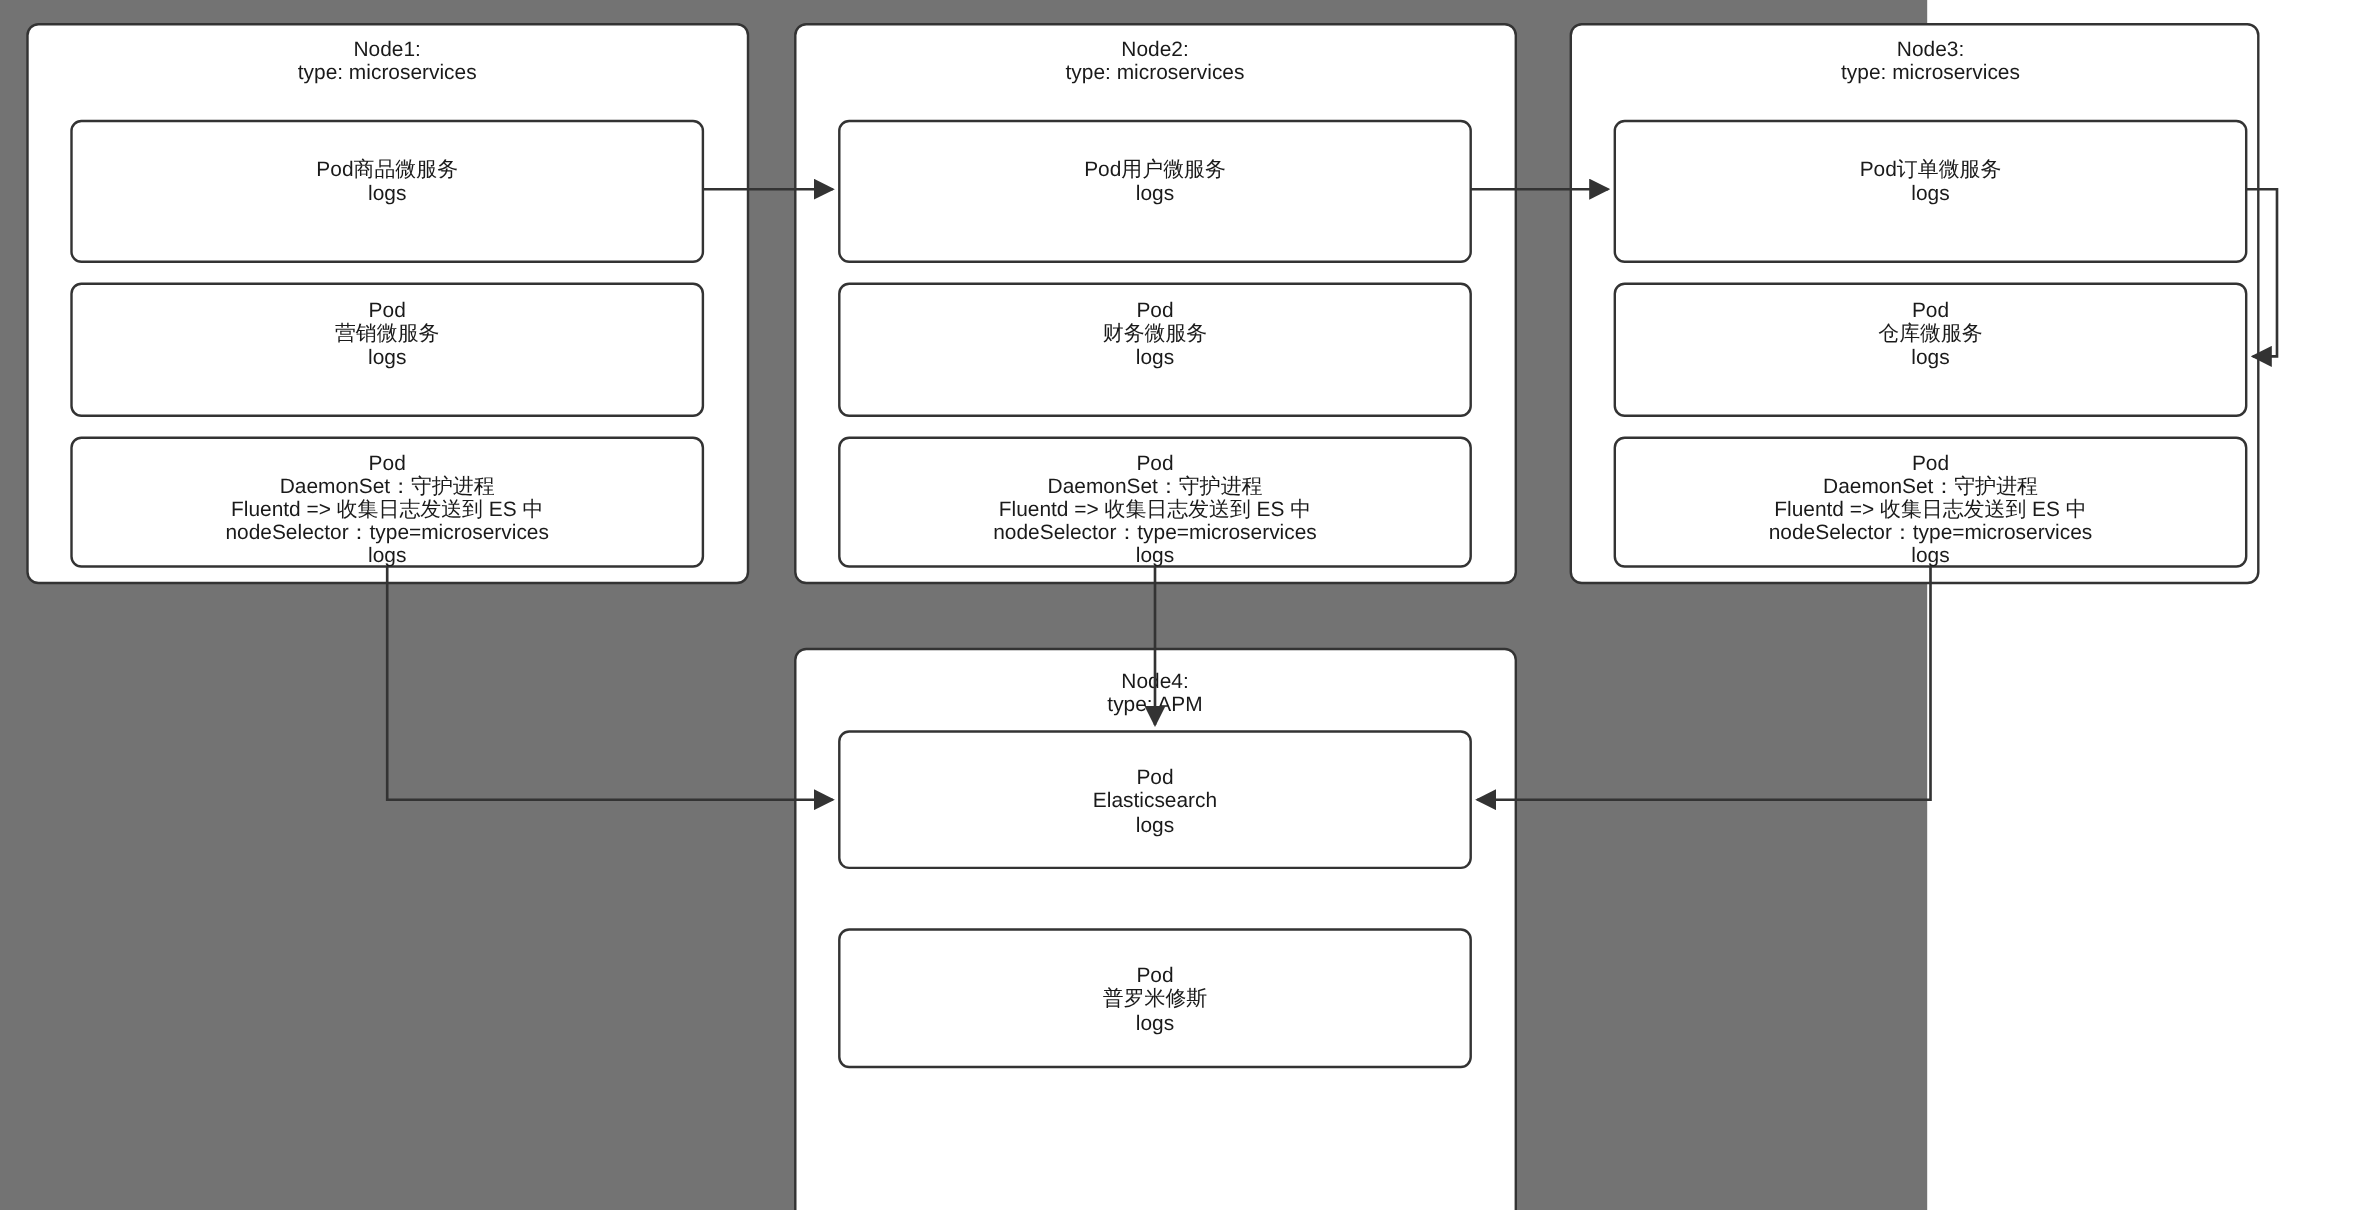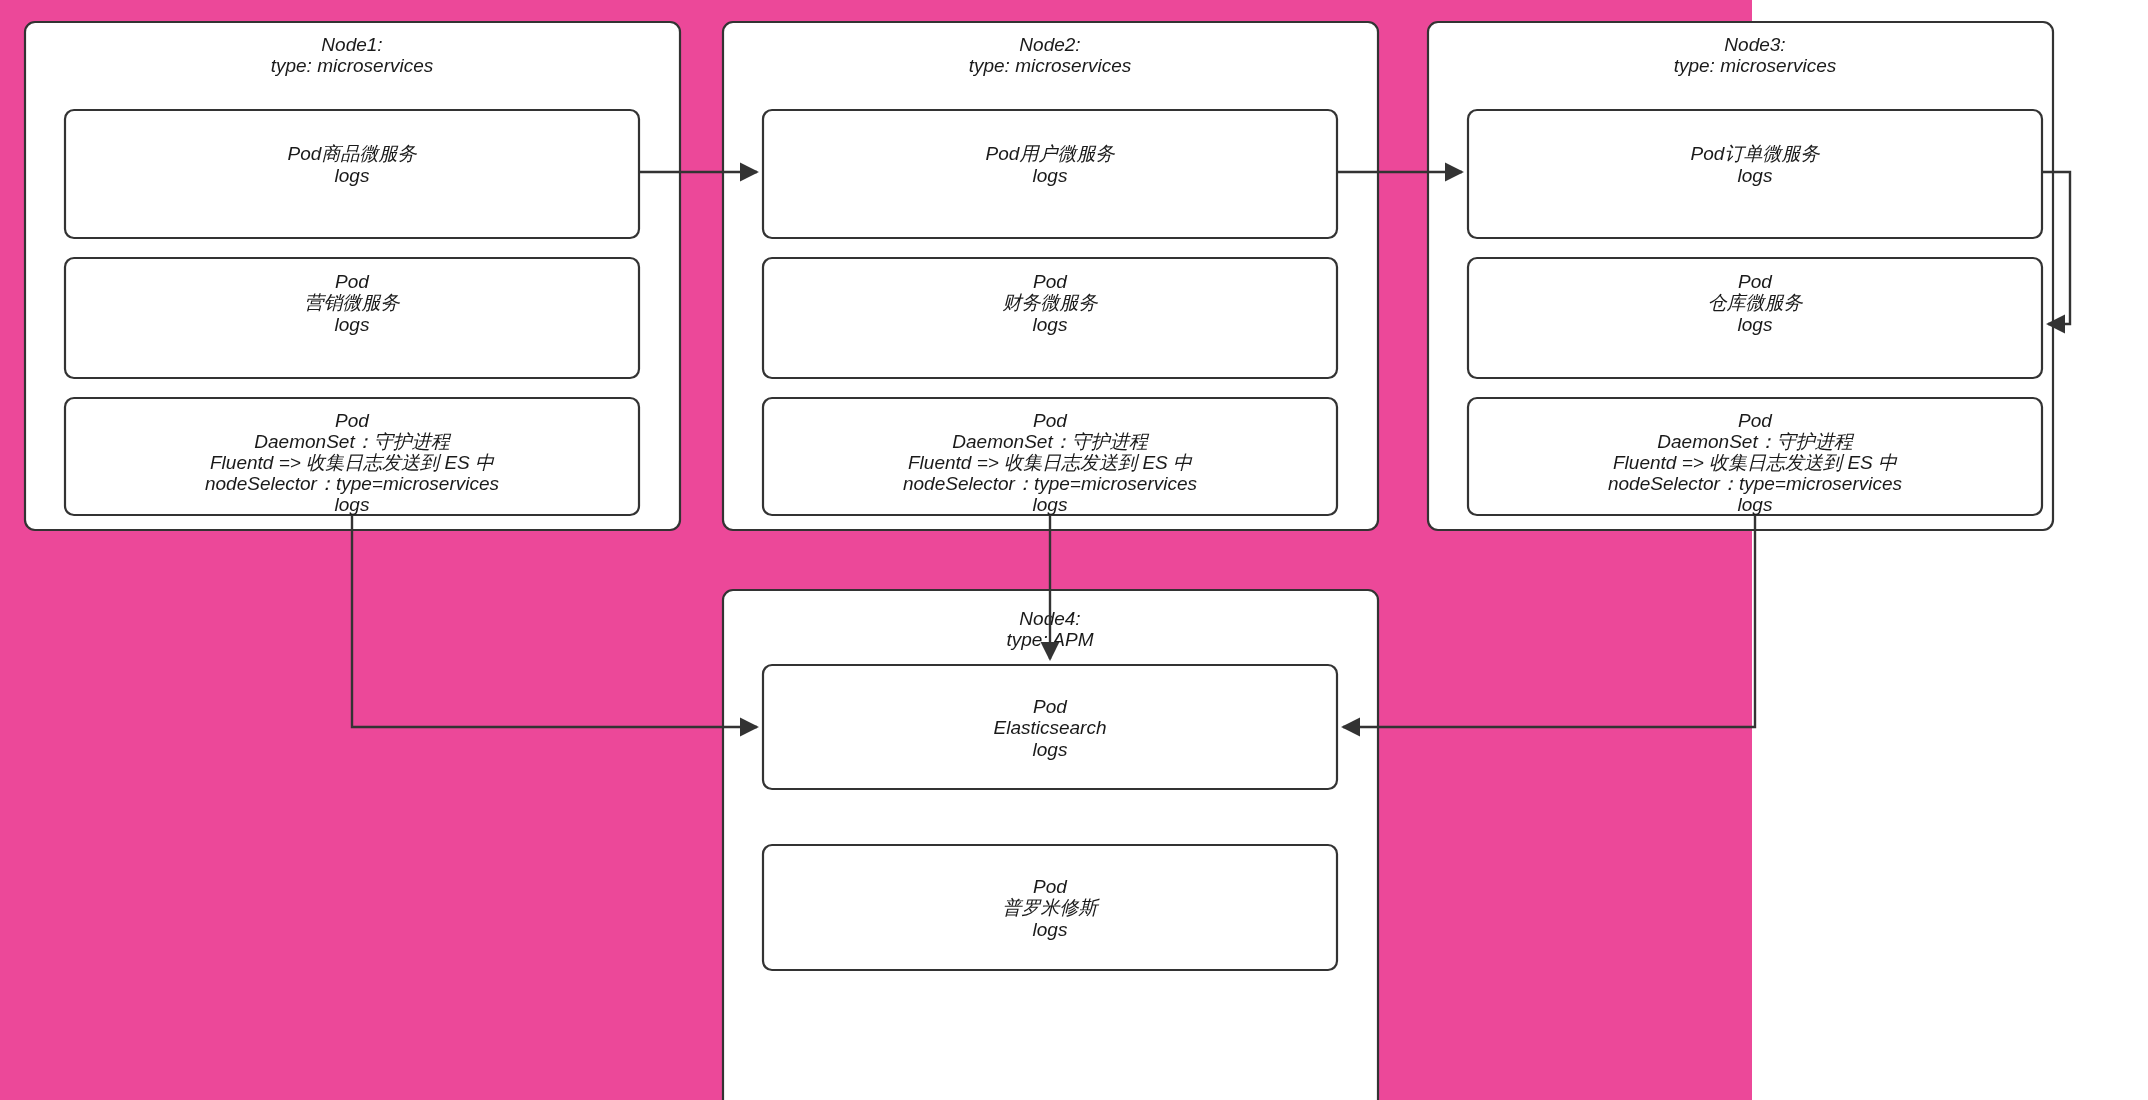--- a/index.html
+++ b/index.html
@@ -10,22 +10,21 @@
   body {
     width: 2148px;
     height: 1100px;
     font-family: "Liberation Sans", sans-serif;
     overflow: hidden;
   }
   #stage {
     position: relative;
     width: 1752px;
     height: 1100px;
-    background: #ec4899;
-    font-style: italic;
+    background: #737373;
   }
   svg.diagram {
     position: absolute;
     left: 0;
     top: 0;
     width: 2148px;
     height: 1100px;
   }
   .node-rect {
     fill: #ffffff;

